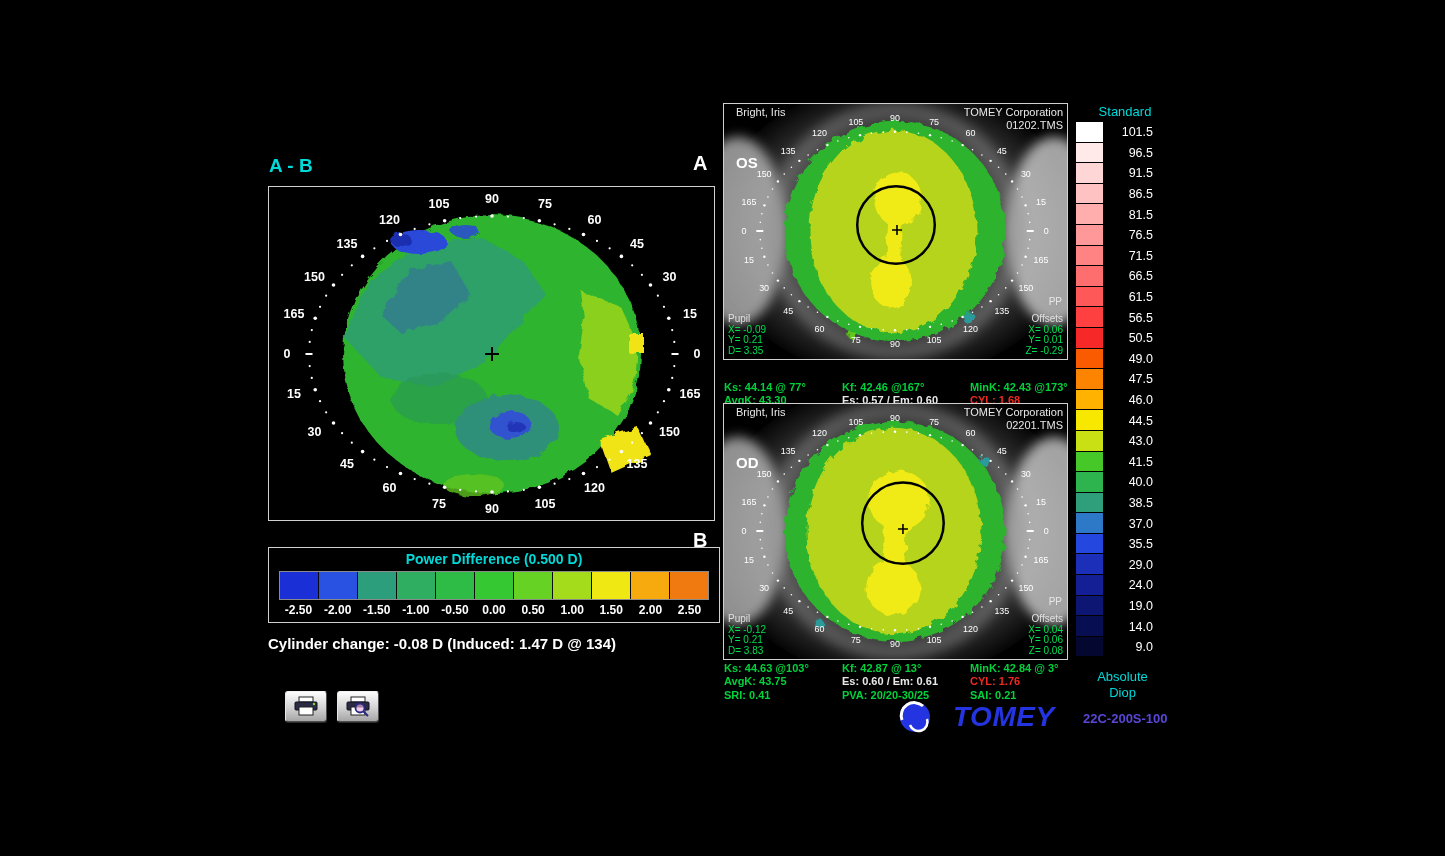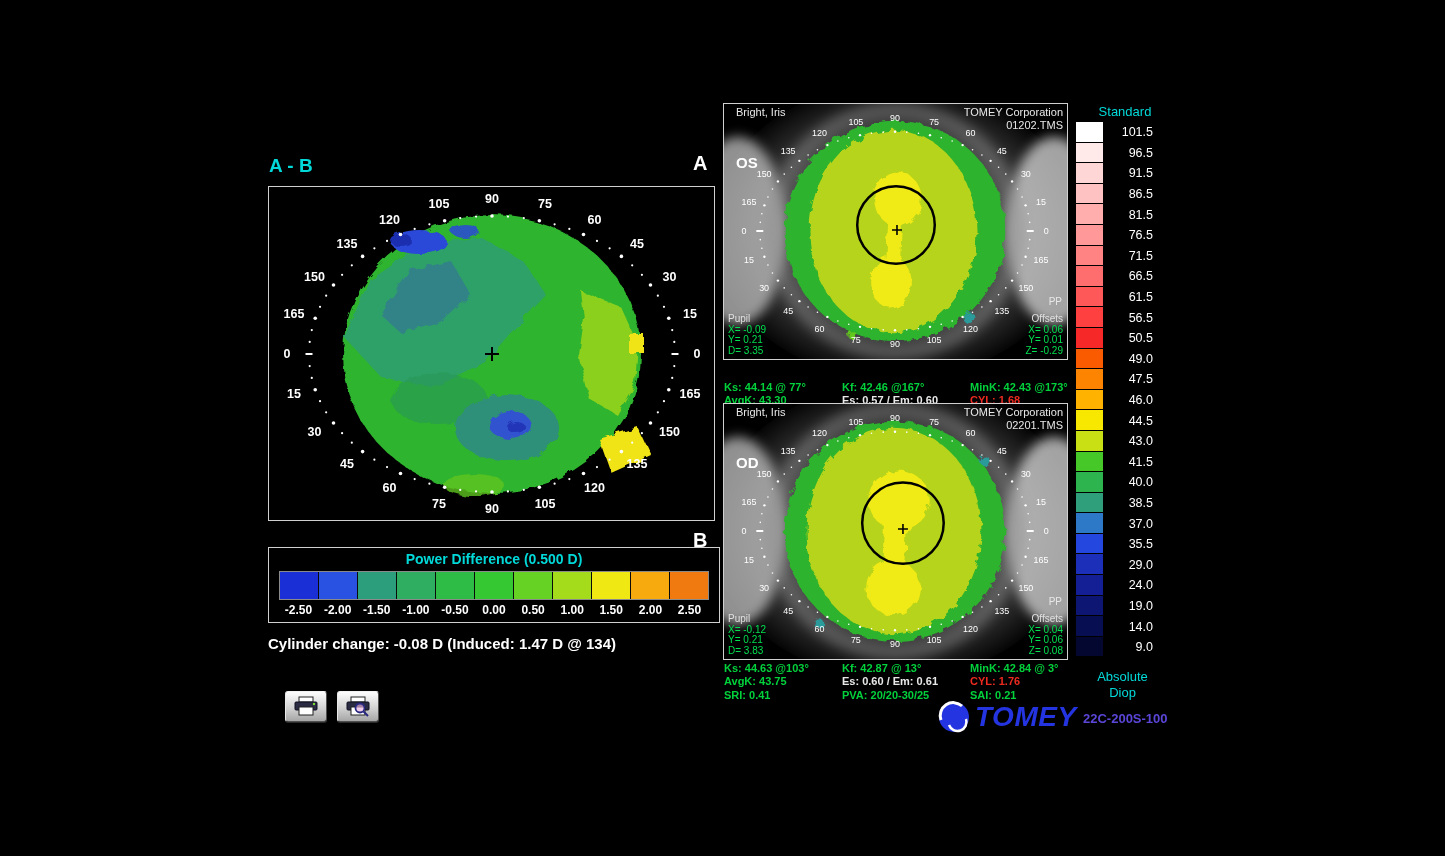--- a/index.html
+++ b/index.html
@@ -50,21 +50,21 @@
   .mc0 { width:118px; } .mc1 { width:128px; } .mc2 { width:99px; }
   .g { color:#00d23c; } .w { color:#e8e8e8; } .r { color:#ee2a20; }
 
   #scale-title { position:absolute; left:1085px; top:104px; width:80px; text-align:center; color:#00d9d9; font-size:13px; }
   #scale-rows { position:absolute; left:1076px; top:122px; }
   .srow { display:flex; align-items:center; height:20.6px; }
   .sswatch { width:27px; height:20.6px; border-bottom:1px solid #000; }
   .slabel { color:#fff; font-size:12.5px; width:46px; text-align:right; margin-left:4px; }
   #scale-footer { position:absolute; left:1080px; top:669px; width:85px; text-align:center; color:#00d9d9; font-size:13px; line-height:16px; }
 
-  #brand { position:absolute; left:936px; top:700px; display:flex; align-items:center; gap:3px; }
+  #brand { position:absolute; left:897px; top:700px; display:flex; align-items:center; gap:20px; }
   #brand-name { font-size:28px; font-weight:700; font-style:italic; color:#2334e0; letter-spacing:.5px; }
   #model { position:absolute; left:1083px; top:711px; font-size:13px; font-weight:700; color:#5a46d8; }
 </style>
 </head>
 <body>
 
 <div id="screen">
 
   <div id="subtitle">A - B</div>
   <div id="label-a">A</div>

